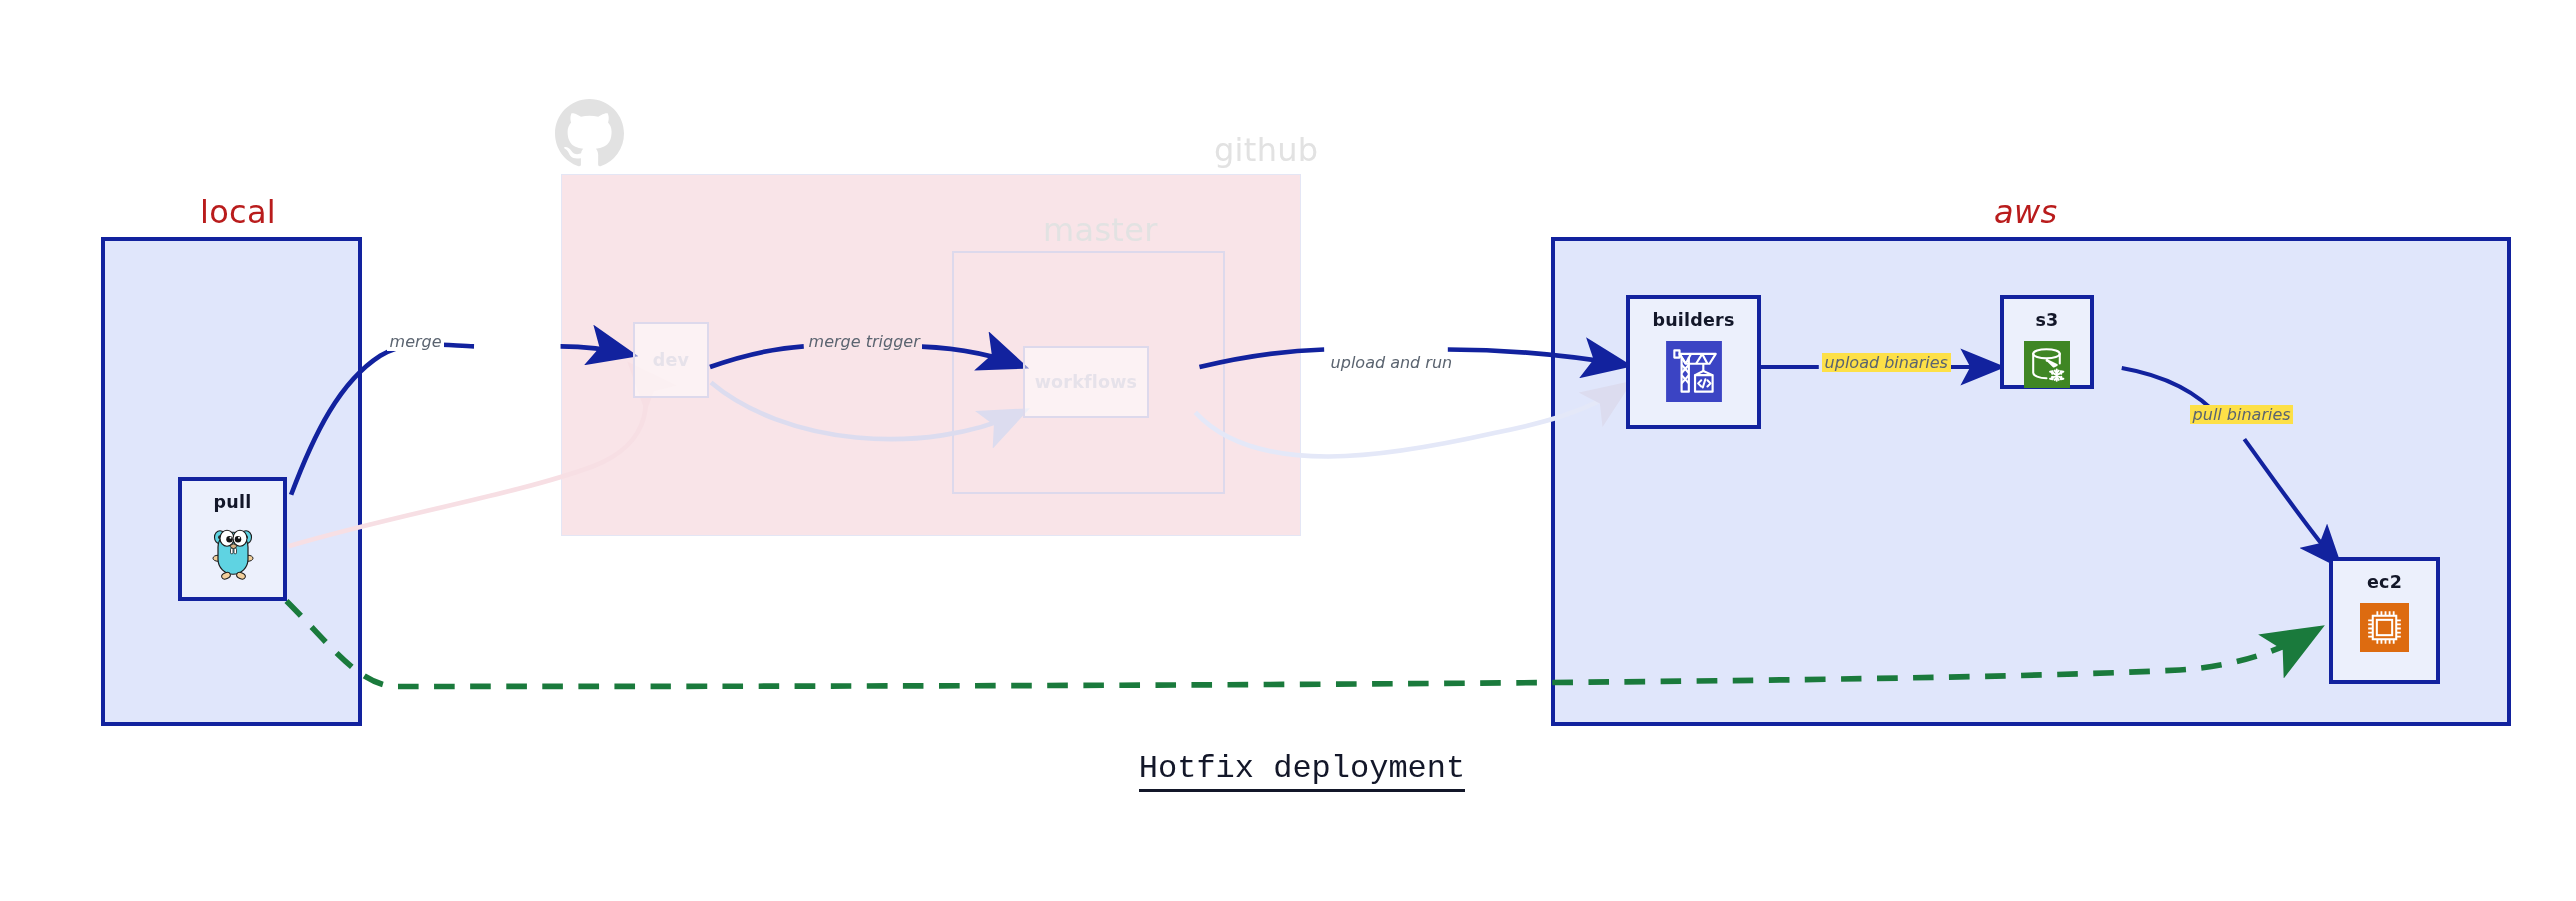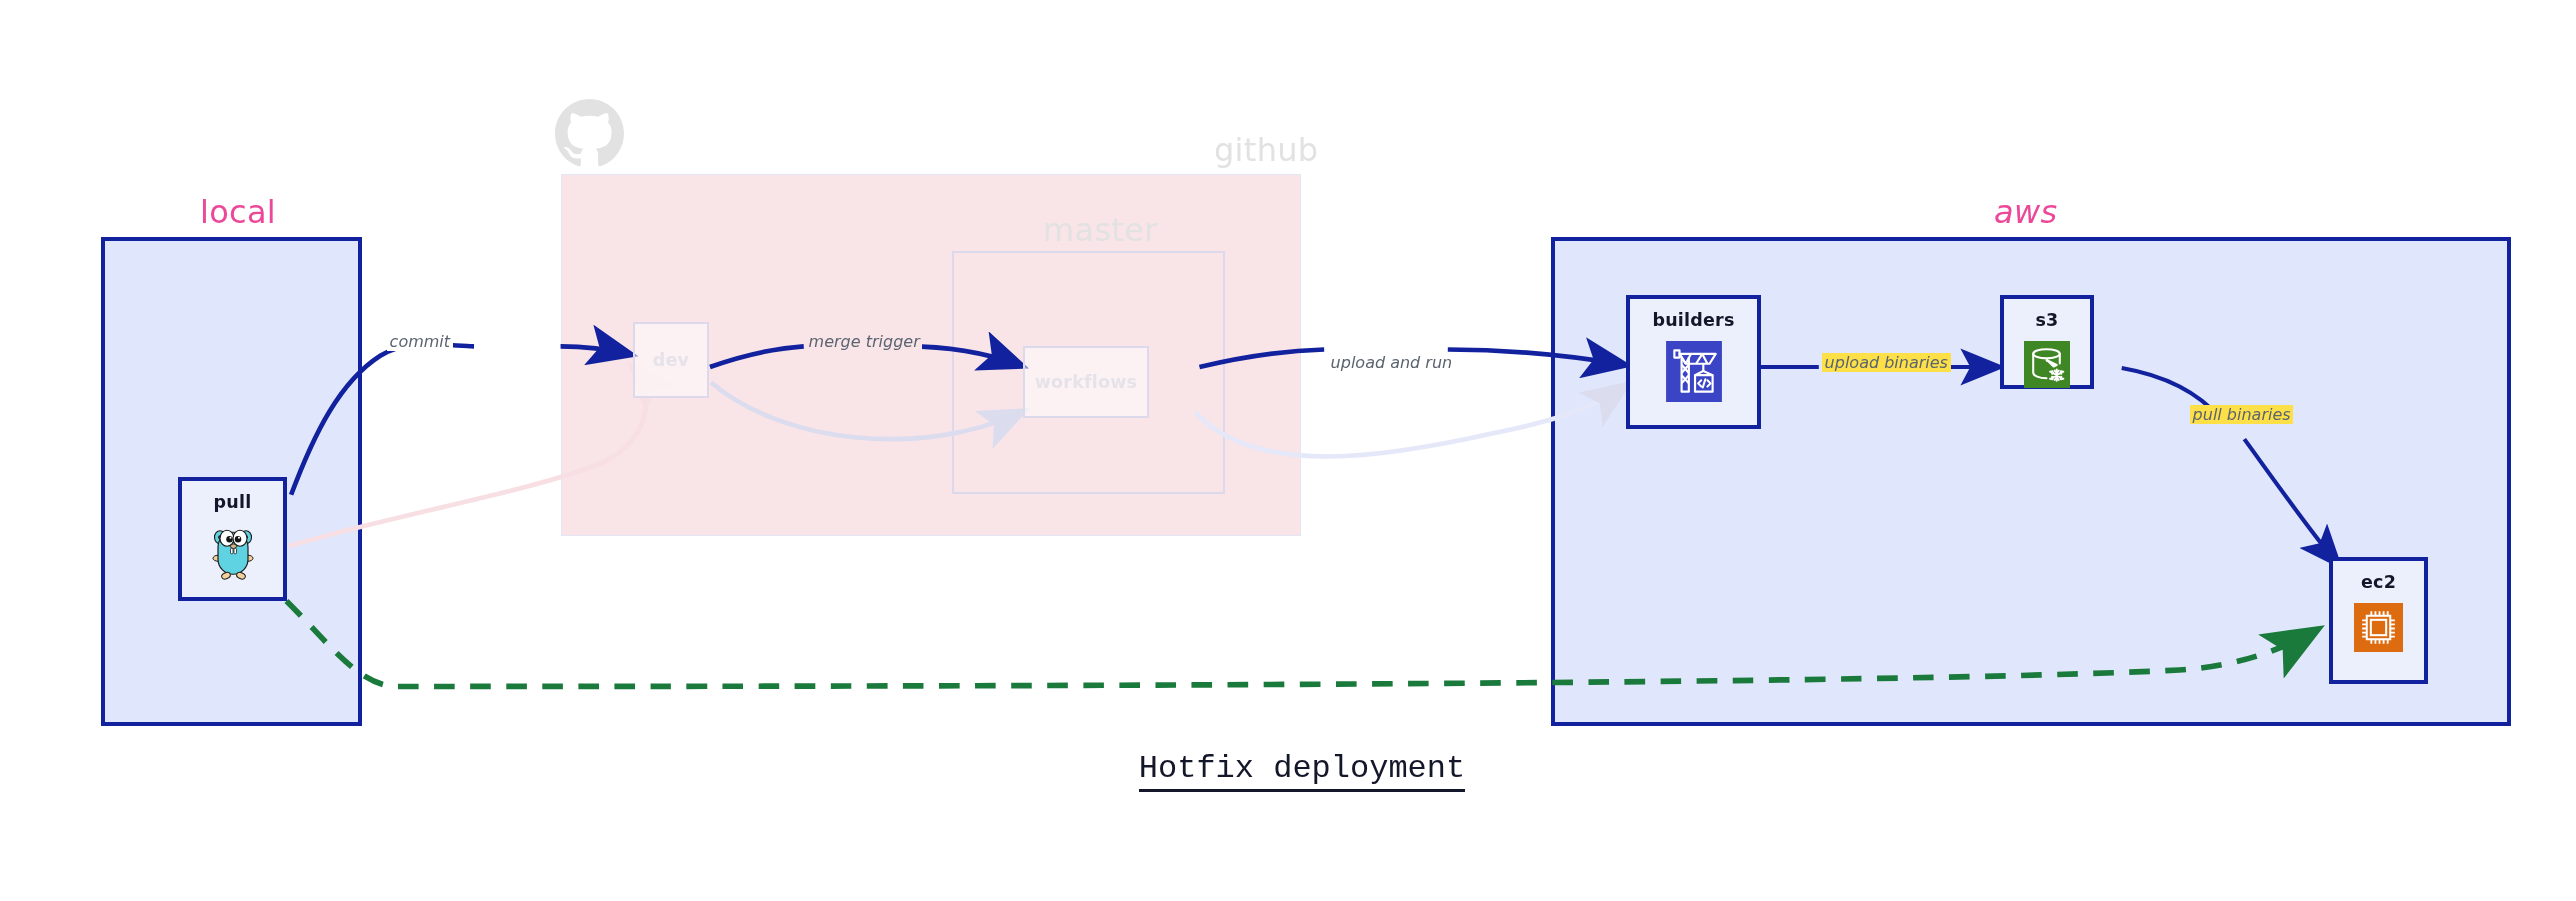--- a/index.html
+++ b/index.html
@@ -1,21 +1,21 @@
 <!DOCTYPE html>
 <html style="font-size:8.2px"><head>
 <meta charset="utf-8">
 <style>
   html,body{margin:0;padding:0;background:#ffffff;}
   body{width:2604px;height:902px;font-family:"DejaVu Sans",sans-serif;overflow:hidden;}
   #stage{position:relative;width:2604px;height:902px;background:#fff;}
 
   svg.layer{position:absolute;top:0;left:0;width:2604px;height:902px;overflow:visible;pointer-events:none;}
 
-  .zone-label{position:absolute;color:#ec4899;font-size:32px;white-space:nowrap;
+  .zone-label{position:absolute;color:#b91c1c;font-size:32px;white-space:nowrap;
     font-family:"DejaVu Sans",sans-serif;letter-spacing:0.3px;}
   .zone-label.faded{color:#e2e2e2;}
 
   .container-box{position:absolute;box-sizing:border-box;}
   .c-local,.c-aws{background:#e0e6fb;border:4.6px solid #12229e;}
   .c-github{background:#f9e4e8;border:1.5px solid #e4e6f5;}
   .c-master{background:rgba(249,228,232,0);border:2.6px solid #ddd9ec;}
 
   .node{position:absolute;box-sizing:border-box;background:#ecf0fc;border:4.1px solid #12229e;
     display:flex;flex-direction:column;align-items:center;}
@@ -99,21 +99,21 @@
     <path d="M3416,712 L3530,712" fill="none" stroke="#12229e" stroke-width="8"></path>
     <path d="M3746,712 L3880,712" fill="none" stroke="#12229e" stroke-width="8" marker-end="url(#ah-blue)"></path>
 
     <path d="M4118,714 C4210,730 4272,768 4310,812" fill="none" stroke="#12229e" stroke-width="8"></path>
     <path d="M4356,852 C4420,940 4490,1040 4539,1096" fill="none" stroke="#12229e" stroke-width="8" marker-end="url(#ah-blue)"></path>
 
     <path d="M556,1166 C640,1250 690,1322 760,1332
           C1400,1332 3600,1332 4230,1300 C4350,1293 4440,1255 4497,1222" fill="none" stroke="#1a7a3c" stroke-width="11" stroke-dasharray="40 30" stroke-linecap="butt" marker-end="url(#ah-green)"></path>
   </svg>
 
-  <div class="edge-label" style="left:387px;top:332px;">commit</div>
+  <div class="edge-label" style="left:387px;top:332px;">merge</div>
   <div class="edge-label on-pink" style="left:806px;top:332px;">merge trigger</div>
   <div class="edge-label" style="left:1328px;top:353px;">upload and run</div>
   <div class="edge-label on-blue" style="left:1822px;top:353px;">upload binaries</div>
   <div class="edge-label on-blue" style="left:2190px;top:405px;">pull binaries</div>
 
   <div class="node" style="left:178px;top:477px;width:109px;height:124px;">
     <div class="n-title">pull</div>
     <div class="n-icon">
       <svg width="50" height="58" viewBox="0 0 100 115">
         <ellipse cx="24" cy="28" rx="11" ry="13" fill="#5fd3e2" stroke="#1b1b1b" stroke-width="2.2"></ellipse>
@@ -183,21 +183,21 @@
           <circle cx="45" cy="38" r="2.6" fill="#ffffff" stroke="none"></circle>
           <path d="M64 56 V78 M54 61 L74 73 M74 61 L54 73"></path>
           <path d="M60 58 L64 62 L68 58 M60 76 L64 72 L68 76"></path>
           <path d="M55 64 L56 59 L51 60 M73 70 L72 75 L77 74"></path>
           <path d="M73 64 L72 59 L77 60 M55 70 L56 75 L51 74"></path>
         </g>
       </svg>
     </div>
   </div>
 
-  <div class="node" style="left:2329px;top:557px;width:99px;height:127px;">
+  <div class="node" style="left:2329px;top:557px;width:111px;height:127px;">
     <div class="n-title">ec2</div>
     <div class="n-icon">
       <svg width="49" height="49" viewBox="0 0 96 96">
         <rect x="0" y="0" width="96" height="96" fill="#dd6b10"></rect>
         <g fill="none" stroke="#ffffff" stroke-width="4">
           <rect x="25" y="25" width="46" height="46"></rect>
           <rect x="33" y="33" width="30" height="30"></rect>
         </g>
         <g stroke="#ffffff" stroke-width="3.6" stroke-linecap="butt">
           <path d="M34 25 V16 M42 25 V16 M50 25 V16 M58 25 V16 M66 25 V16"></path>

